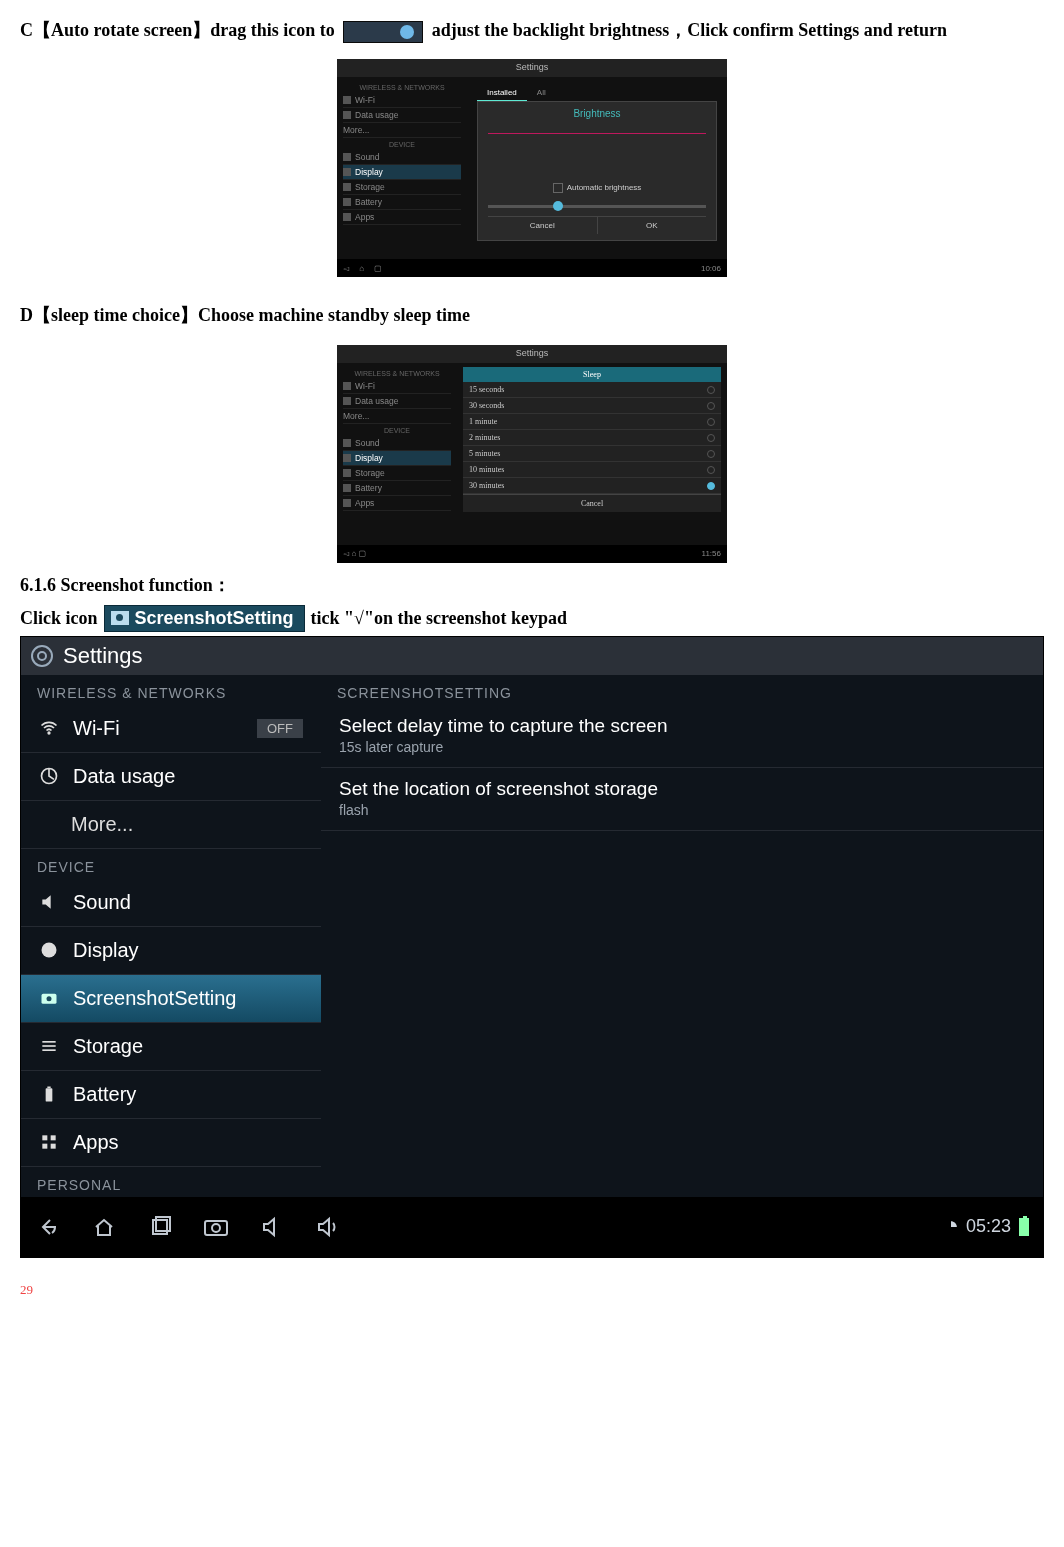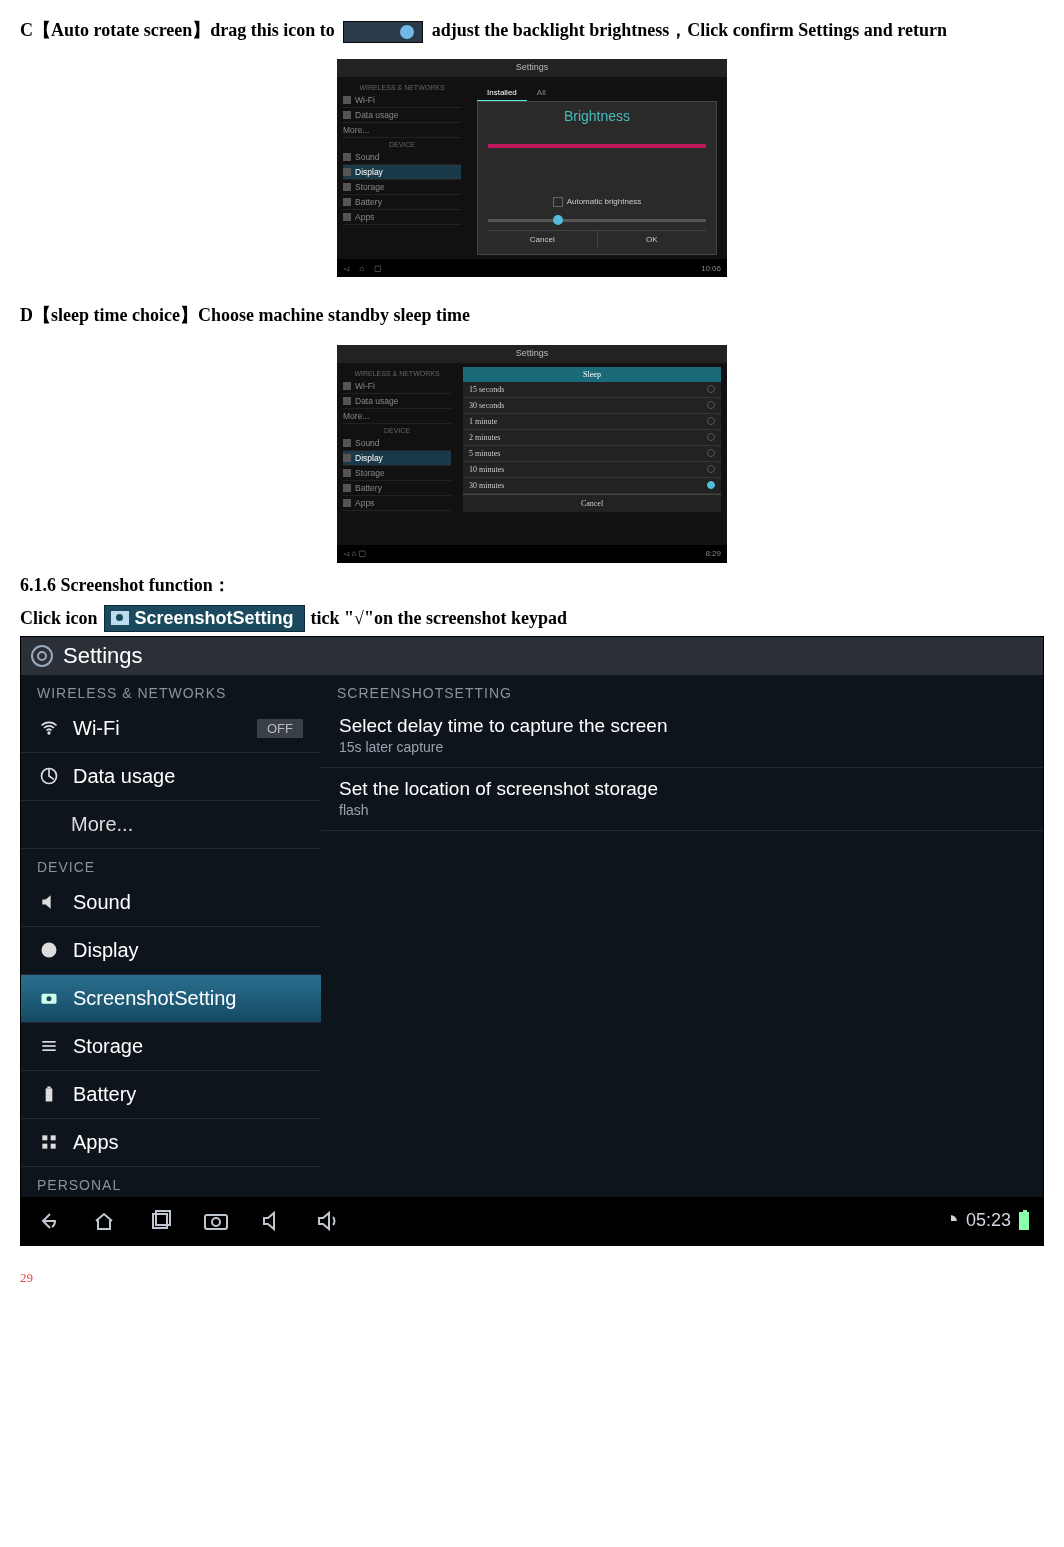--- a/index.html
+++ b/index.html
@@ -68,21 +68,21 @@
   .shot1 .side .ic { width:8px; height:8px; background:#555; }
   .shot1 .main1 { flex:1; position:relative; padding:8px 10px; }
   .shot1 .tabrow { display:flex; font-size:8px; color:#888; border-bottom:1px solid #333;}
   .shot1 .tabrow div { padding: 3px 10px; }
   .shot1 .tabrow .act { color:#fff; border-bottom:6px solid #5eead4; }
   .shot1 .dialog {
     position:absolute; left:10px; right:10px; top:24px;
     background:#2a2a2a; border:1px solid #444;
     padding: 6px 10px;
   }
-  .shot1 .dialog .dtitle { color:#4bb; font-size:14px; padding-bottom:20px; border-bottom:4px solid #be185d;}
+  .shot1 .dialog .dtitle { color:#4bb; font-size:10px; padding-bottom:14px; border-bottom:1px solid #be185d;}
   .shot1 .dialog .chk { color:#ccc; font-size:8px; padding:4px 0;margin-top:45px; }
   .shot1 .dialog .chk::before { content:""; display:inline-block; width:8px; height:8px; border:1px solid #666; margin-right:4px; vertical-align:middle;}
   .shot1 .dialog .track { height:3px; background:#555; margin: 8px 0; position:relative;}
   .shot1 .dialog .track::after { content:""; position:absolute; left:30%; top:-4px; width:10px; height:10px; background:#5bd; border-radius:50%;}
   .shot1 .dialog .btns { display:flex; border-top:1px solid #444; font-size:8px; color:#ccc;}
   .shot1 .dialog .btns div { flex:1; text-align:center; padding:4px 0;}
   .shot1 .dialog .btns div:first-child { border-right:1px solid #444;}
   .shot1 .bbar { position:absolute; bottom:0; left:0; right:0; height:18px; background:#000; color:#888; font-size:8px; display:flex; align-items:center; justify-content:space-between; padding:0 6px;}
   .shot1 .bbar .navic { display:flex; gap:10px; }
   .shot1 .bbar .navic span { color:#888; }
@@ -102,21 +102,21 @@
   .shot2 .side { width:120px; font-size:8.5px; color:#888; padding:4px 6px;}
   .shot2 .side .hdr { color:#666; font-size:7px; margin: 3px 0 2px 0;}
   .shot2 .side .row { display:flex; align-items:center; gap:4px; padding:2px 0; border-bottom:1px solid #222;}
   .shot2 .side .row.sel { background:#1a3a4a; color:#fff;}
   .shot2 .side .ic { width:8px; height:8px; background:#555;}
   .shot2 .main2 { flex:1; padding:4px 6px;font-family:Liberation Serif, serif; }
   .shot2 .dtitle { background:#1a6a7a; color:#fff; font-size:8px; padding:3px 6px;}
   .shot2 .list { background:#222; }
   .shot2 .list .opt {
     color:#ccc; font-size:8px; padding:3px 6px;
-    display:flex; justify-content:space-between; align-items:flex-start;
+    display:flex; justify-content:space-between; align-items:flex-end;
     border-bottom:1px solid #333;
   }
   .shot2 .list .opt .radio { width:8px; height:8px; border:1px solid #555; border-radius:50%;}
   .shot2 .list .opt.sel .radio { background:#5bd; border-color:#5bd;}
   .shot2 .list .cancel { color:#ccc; font-size:8px; text-align:center; padding:4px 0; border-top:1px solid #444;}
   .shot2 .bbar { position:absolute; bottom:0; left:0; right:0; height:18px; background:#000; color:#888; font-size:8px; display:flex; align-items:center; justify-content:space-between; padding:0 6px;}
 
   .section-heading { font-weight: bold; font-size: 18px; margin: 2px 0 8px 0;}
   .click-line { font-weight: bold; font-size: 18px; margin-bottom: 4px; display:flex; align-items:center; gap:6px;}
 
@@ -189,21 +189,21 @@
   .big .right .ritem .txt { flex:1;}
   .big .right .ritem .ttl  { font-size:19px; color:#fff;}
   .big .right .ritem .sub  { font-size:14px; color:#9aa3ad; margin-top:2px;}
   .big .right .ritem .chk {
     width:22px; height:22px; border:1px solid #4a7a94;
     background:#0a1218; display:flex; align-items:center; justify-content:center;
     color:#3fb2e0; font-size:16px;
   }
 
   .big .navbar {
-    height:48px; background:#000; display:flex; align-items:center;
+    height:60px; background:#000; display:flex; align-items:center;
     padding: 0 14px; gap:30px; color:#bfc6cf;
   }
   .big .navbar .nic { width:26px; height:26px; display:flex; align-items:center; justify-content:center; font-size:20px;}
   .big .navbar .spacer { flex:1;}
   .big .navbar .clock { font-size:18px; color:#cfd6df; display:flex; align-items:center; gap:8px;}
   .big .navbar .batt {
     width:10px; height:18px; border:1px solid #8fa; position:relative; background:#8fa;
   }
   .big .navbar .batt::before{content:"";position:absolute;top:-3px;left:3px;width:4px;height:2px;background:#8fa;}
 
@@ -362,21 +362,21 @@
           <div class="cancel">Cancel</div>
         </div>
       </div>
     </div>
     <div class="bbar">
       <div class="navic">
         <span>◅</span>
         <span>⌂</span>
         <span>▢</span>
       </div>
-      <span>8:29</span>
+      <span>11:56</span>
     </div>
   </div>
 </div>
 
 <p class="section-heading">6.1.6 Screenshot function：</p>
 
 <p class="click-line">
   <span>Click icon</span>
   <span class="ss-btn">
     <span class="camico"></span>

